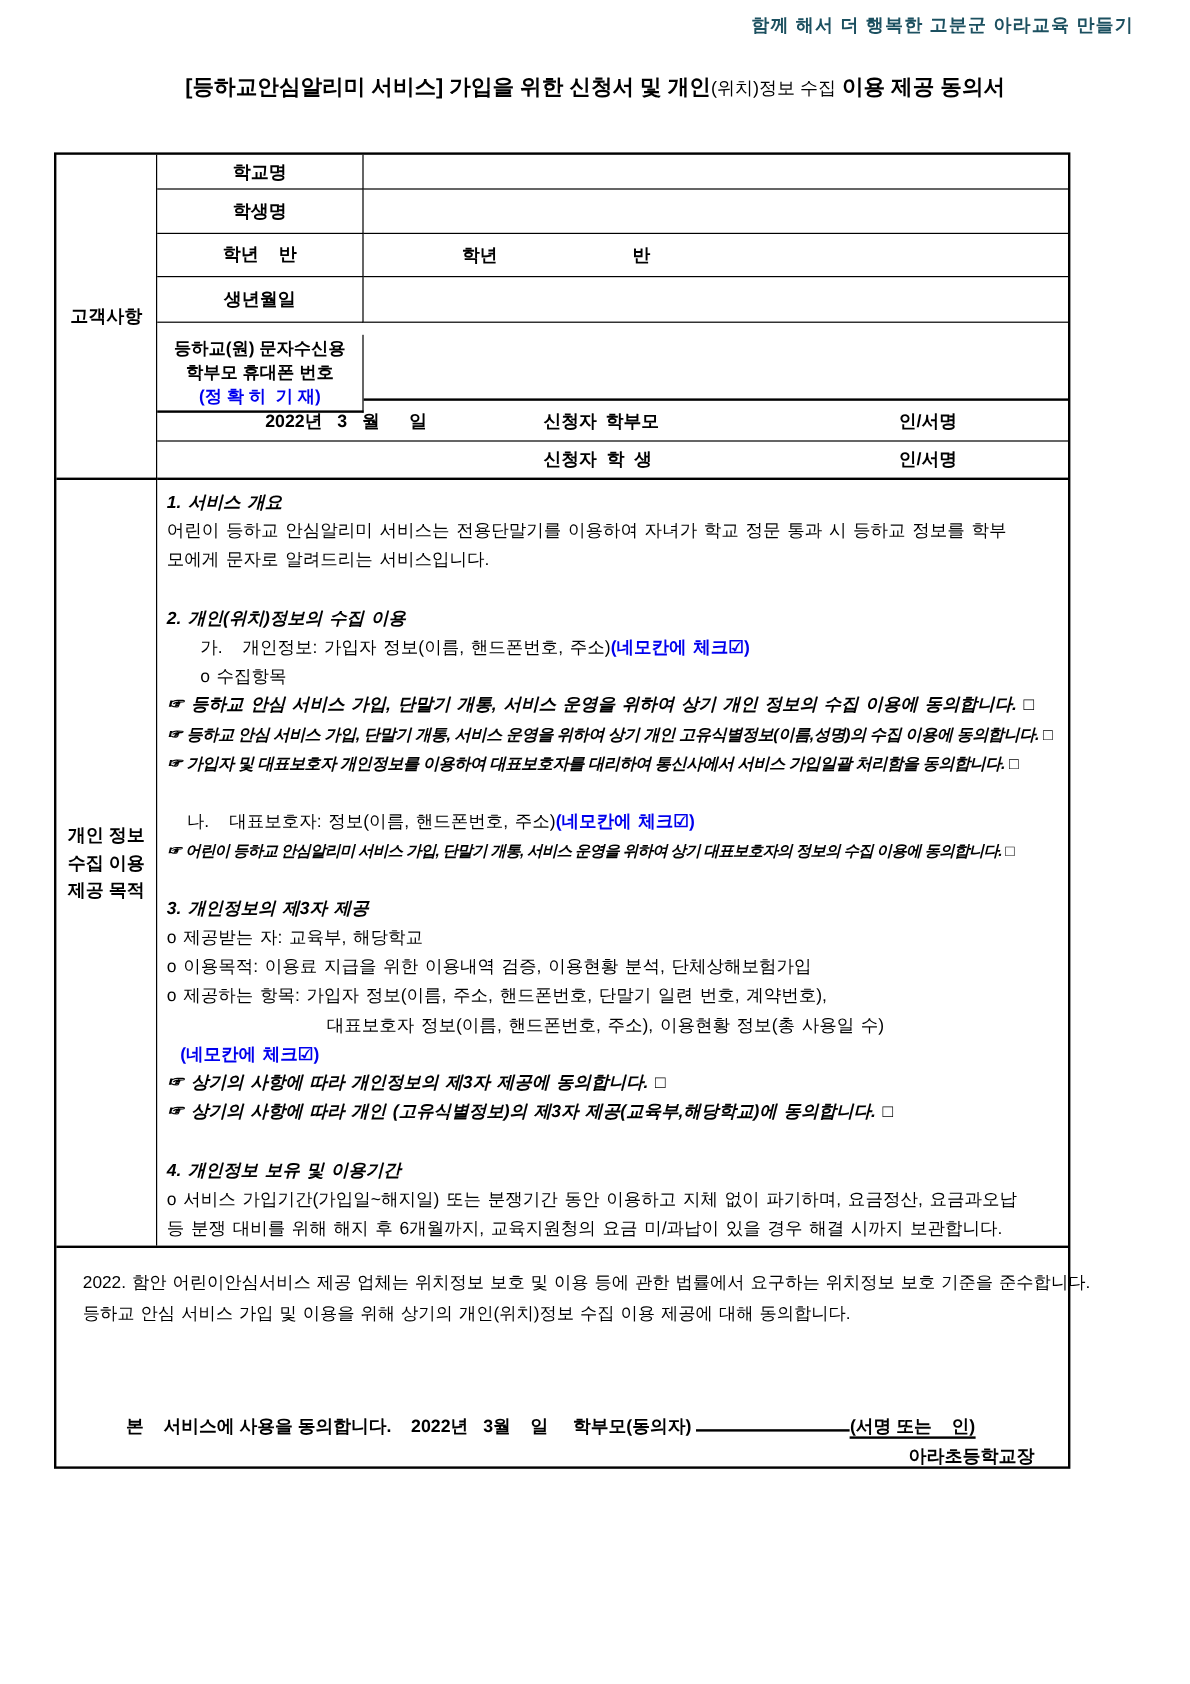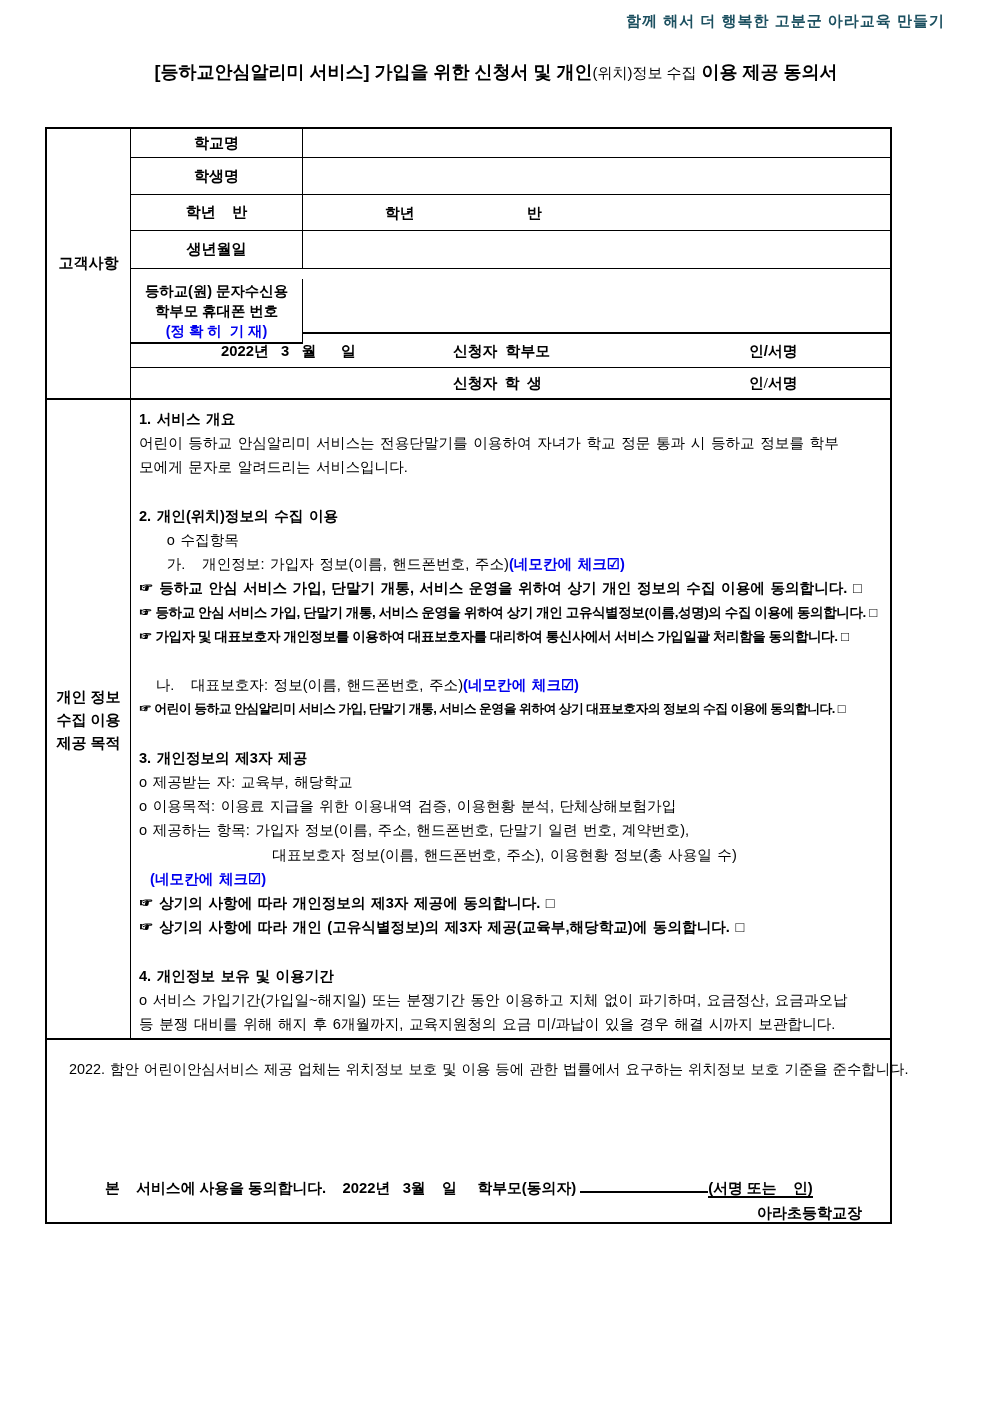--- a/index.html
+++ b/index.html
@@ -19,21 +19,21 @@
   .br{border-right:1.6px solid #000;}
   .bb{border-bottom:1.6px solid #000;}
   .bb2{border-bottom:2px solid #000;}
   .flabel{font-size:15px;font-weight:bold;white-space:pre;}
   .phone-lines{flex-direction:column;line-height:20px;font-size:14.4px;font-weight:bold;text-align:center;white-space:pre;}
   .sig-span{position:absolute;font-size:14.8px;font-weight:bold;white-space:pre;top:50%;transform:translateY(-50%);}
   .vlabel{flex-direction:column;font-size:15px;font-weight:bold;line-height:23px;white-space:pre;}
   
   #content{left:84px;top:271px;width:759px;height:638px;padding:7px 8px 0 8px;overflow:hidden;}
   #content .line{white-space:pre;line-height:24.2px;font-size:14.6px;word-spacing:1.5px;}
-  #content .line.bold{font-weight:bold;}
+  #content .line.bold{font-weight:bold;font-style:italic;}
   #content .line.cond{font-size:13.5px;letter-spacing:-0.4px;word-spacing:0;}
   #content .line.cond2{font-size:12.9px;letter-spacing:-0.6px;word-spacing:0;}
   
   #bottom-box{left:0;top:909px;width:843px;height:184px;border-top:2px solid #000;}
   #bottom-para{position:absolute;left:22px;top:16px;width:800px;}
   #bottom-para .line{white-space:pre;line-height:26px;font-size:14.4px;word-spacing:1px;}
   #sig-line-1{position:absolute;left:12px;top:102px;white-space:pre;font-size:14.8px;font-weight:bold;}
   #sig-line-2{position:absolute;left:58px;top:138px;white-space:pre;font-size:14.8px;font-weight:bold;}
   #principal{position:absolute;right:28px;top:164px;font-size:15px;font-weight:bold;}
 </style>
@@ -74,43 +74,43 @@
 
   <div class="cell br bb2 phone-lines" style="left:84px;top:140px;width:172px;height:65px;margin-top:10px;">
     <div>등하교(원) 문자수신용</div>
     <div>학부모 휴대폰 번호</div>
     <div class="blue b">(정 확 히  기 재)</div>
   </div>
   <div class="cell bb2" style="left:256px;top:140px;width:587px;height:65px;"></div>
 
   <div class="cell bb" style="left:84px;top:205px;width:759px;height:34px;">
     <span class="sig-span" style="left:90px;">2022년   3   월      일</span>
-    <span class="sig-span" style="left:322px;">신청자  학부모</span>
+    <span class="sig-span" style="left:322px;font-family:Liberation Serif, serif;">신청자  학부모</span>
     <span class="sig-span" style="left:618px;">인/서명</span>
   </div>
 
-  <div class="cell bb2" style="left:84px;top:239px;width:759px;height:32px;font-family:Liberation Serif, serif;">
+  <div class="cell bb2" style="left:84px;top:239px;width:759px;height:32px;">
     <span class="sig-span" style="left:322px;">신청자  학  생</span>
     <span class="sig-span" style="left:618px;">인/서명</span>
   </div>
 
   <div class="cell br vlabel" style="left:0;top:271px;width:84px;height:638px;">
     <div>개인 정보</div>
     <div>수집 이용</div>
     <div>제공 목적</div>
   </div>
 
   <div class="abs" id="content">
       <div class="line bold"><span>1. 서비스 개요</span></div>
       <div class="line"><span>어린이 등하교 안심알리미 서비스는 전용단말기를 이용하여 자녀가 학교 정문 통과 시 등하교 정보를 학부</span></div>
       <div class="line"><span>모에게 문자로 알려드리는 서비스입니다.</span></div>
       <div class="line">&nbsp;</div>
       <div class="line bold"><span>2. 개인(위치)정보의 수집 이용</span></div>
+      <div class="line"><span>     가.   개인정보: 가입자 정보(이름, 핸드폰번호, 주소)</span><span class="blue b">(네모칸에 체크☑)</span></div>
       <div class="line"><span>     o 수집항목</span></div>
-      <div class="line"><span>     가.   개인정보: 가입자 정보(이름, 핸드폰번호, 주소)</span><span class="blue b">(네모칸에 체크☑)</span></div>
       <div class="line bold"><span>☞ 등하교 안심 서비스 가입, 단말기 개통, 서비스 운영을 위하여 상기 개인 정보의 수집 이용에 동의합니다. □</span></div>
       <div class="line bold cond"><span>☞ 등하교 안심 서비스 가입, 단말기 개통, 서비스 운영을 위하여 상기 개인 고유식별정보(이름,성명)의 수집 이용에 동의합니다. □</span></div>
       <div class="line bold cond"><span>☞ 가입자 및 대표보호자 개인정보를 이용하여 대표보호자를 대리하여 통신사에서 서비스 가입일괄 처리함을 동의합니다. □</span></div>
       <div class="line">&nbsp;</div>
       <div class="line"><span>   나.   대표보호자: 정보(이름, 핸드폰번호, 주소)</span><span class="blue b">(네모칸에 체크☑)</span></div>
       <div class="line bold cond2"><span>☞ 어린이 등하교 안심알리미 서비스 가입, 단말기 개통, 서비스 운영을 위하여 상기 대표보호자의 정보의 수집 이용에 동의합니다. □</span></div>
       <div class="line">&nbsp;</div>
       <div class="line bold"><span>3. 개인정보의 제3자 제공</span></div>
       <div class="line"><span>o 제공받는 자: 교육부, 해당학교</span></div>
       <div class="line"><span>o 이용목적: 이용료 지급을 위한 이용내역 검증, 이용현황 분석, 단체상해보험가입</span></div>
@@ -121,18 +121,19 @@
       <div class="line bold"><span>☞ 상기의 사항에 따라 개인 (고유식별정보)의 제3자 제공(교육부,해당학교)에 동의합니다. □</span></div>
       <div class="line">&nbsp;</div>
       <div class="line bold"><span>4. 개인정보 보유 및 이용기간</span></div>
       <div class="line"><span>o 서비스 가입기간(가입일~해지일) 또는 분쟁기간 동안 이용하고 지체 없이 파기하며, 요금정산, 요금과오납</span></div>
       <div class="line"><span>등 분쟁 대비를 위해 해지 후 6개월까지, 교육지원청의 요금 미/과납이 있을 경우 해결 시까지 보관합니다.</span></div>
     </div>
 
   <div class="abs" id="bottom-box">
     <div id="bottom-para">
         <div class="line"><span>2022. 함안 어린이안심서비스 제공 업체는 위치정보 보호 및 이용 등에 관한 법률에서 요구하는 위치정보 보호 기준을 준수합니다.</span></div>
+        <div class="line"><span>등하교 안심 서비스 가입 및 이용을 위해 상기의 개인(위치)정보 수집 이용 제공에 대해 동의합니다.</span></div>
       </div>
     <div id="sig-line-2"><span>본    서비스에 사용을 동의합니다.    </span><span class="b">2022년   3월    일</span><span>     학부모(동의자) </span><span class="blank" style="width: 128px;"></span><span class="u">(서명 또는    인)</span></div>
     <div id="principal">아라초등학교장</div>
   </div>
 
 </div>
 
 </body></html>

